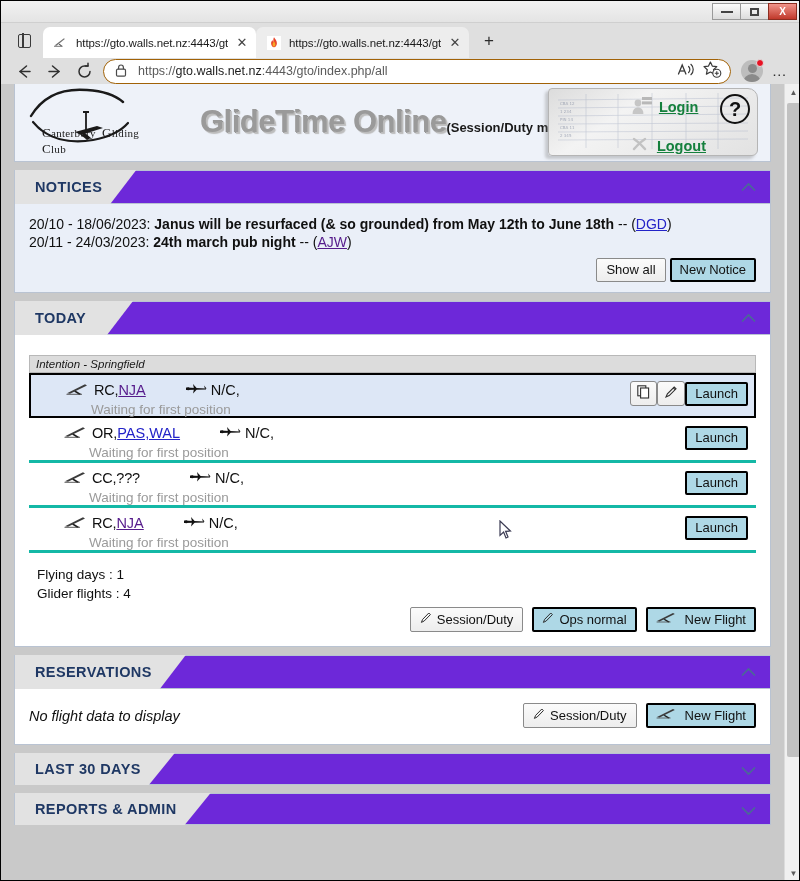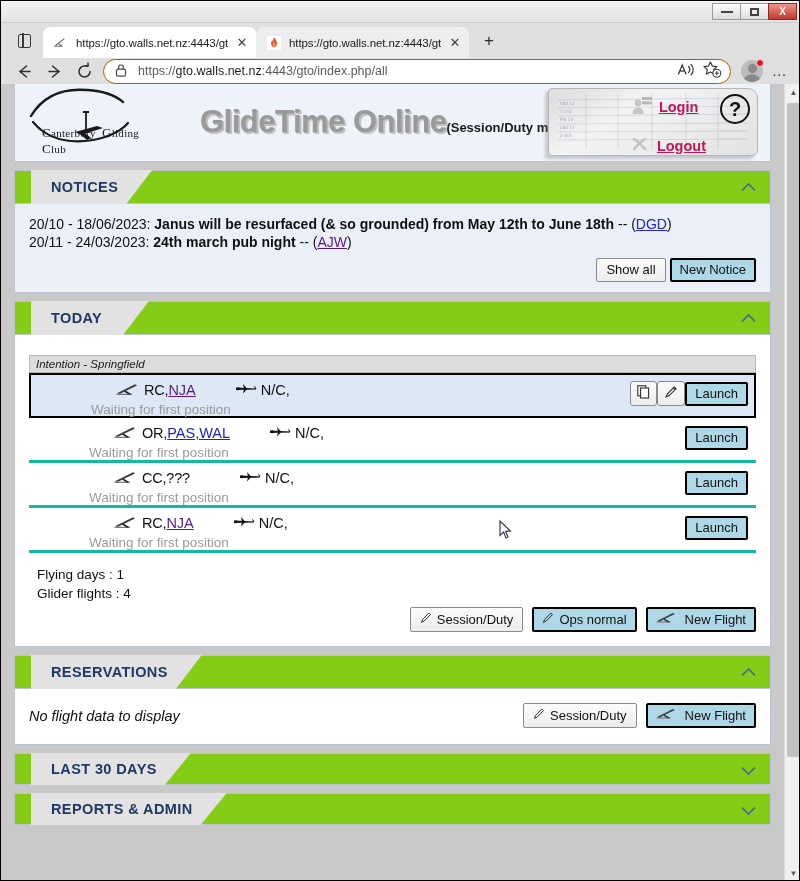--- a/index.html
+++ b/index.html
@@ -222,40 +222,40 @@
   .lb-lines {
     position: absolute; left: 8px; top: 4px; width: 194px; height: 60px;
     opacity: .55;
   }
   .auth-links {
     position: absolute; right: 52px; top: 7px;
     display: flex; flex-direction: column; gap: 17px;
   }
   .auth-row { display: flex; align-items: center; gap: 6px; }
   .auth-link {
-    font-size: 14.5px; font-weight: bold; color: #be185d;
+    font-size: 14.5px; font-weight: bold; color: #15803d;
     text-decoration: underline;
   }
   .help-btn {
     position: absolute; right: 8px; top: 6px;
     width: 30px; height: 30px; border-radius: 50%;
     border: 2.2px solid #111;
     display: flex; align-items: center; justify-content: center;
     font-size: 20px; font-weight: bold; color: #111;
     background: transparent;
   }
 
   
   .panel { margin: 8px 13px 0 13px; }
   .panel-head {
     position: relative;
     height: 34px;
-    background: #84cc16;
+    background: #6d28d9;
     border: 1px solid #b9c3d2;
-    display: flex; align-items: center; padding-left: 16px;
+    display: flex; align-items: center;
   }
   .panel-tab {
     height: 34px;
     background: #e2e2e2;
     padding: 0 34px 0 20px;
     display: flex; align-items: center;
     font-size: 14.5px; font-weight: bold;
     color: #1f3864;
     letter-spacing: 0.4px;
     clip-path: polygon(0 0, 100% 0, calc(100% - 26px) 100%, 0 100%);
@@ -328,21 +328,21 @@
     padding: 4px 0 0 0;
   }
   .flight-row.selected {
     background: #dde7f6;
     border: 2px solid #000;
     height: 45px;
   }
   .fr-main {
     display: flex; align-items: center;
     height: 22px;
-    padding-left: 85px;
+    padding-left: 35px;
     font-size: 14.5px; color: #101010;
   }
   .crew { display: inline-flex; align-items: center; }
   .crew-ids { letter-spacing: -0.2px; }
   .lnk { color: #551a8b; text-decoration: underline; }
   .lnk.blue { color: #2323c8; }
   .tug-block {
     display: inline-flex; align-items: center;
     margin-left: 38px;
   }

